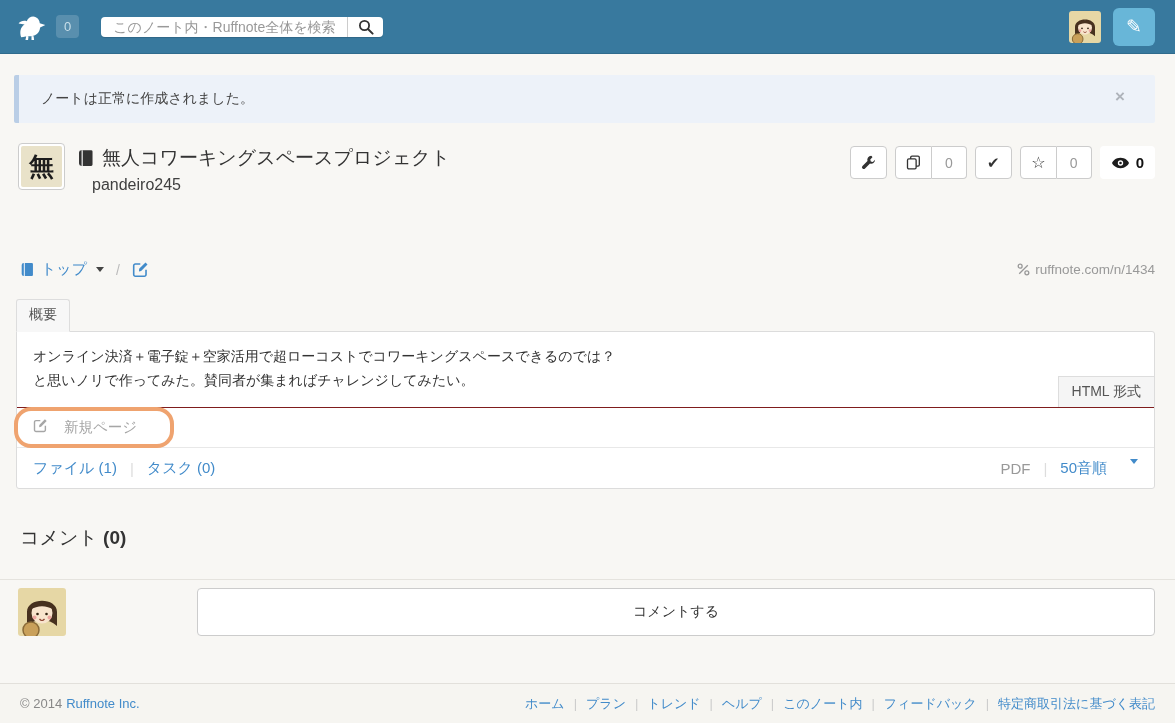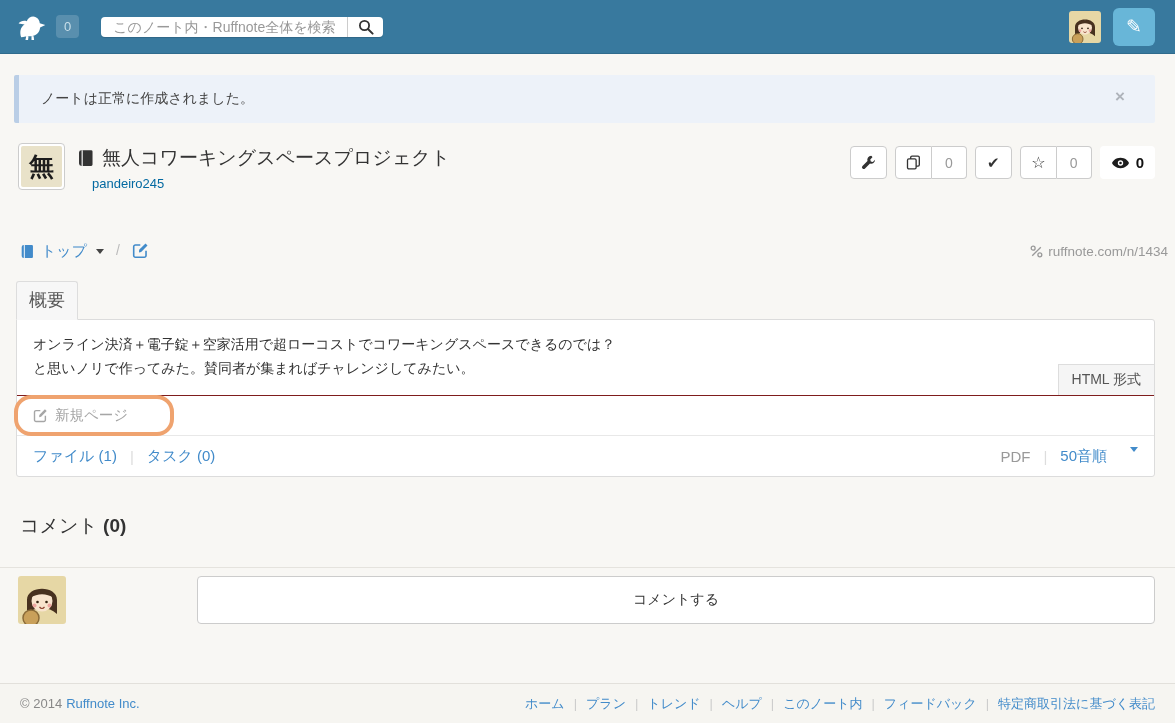--- a/index.html
+++ b/index.html
@@ -125,21 +125,21 @@
     display: flex;
     align-items: center;
     justify-content: center;
     font-size: 25px;
     font-weight: bold;
     color: #1c1c1c;
     font-family: "Liberation Serif", "DejaVu Serif", serif;
   }
   .note-title-block { margin-left: 12px; padding-top: 2px; }
   .note-title-row { display: flex; align-items: center; gap: 7px; font-size: 19px; color: #333; }
-  .note-owner { font-size: 13px; color: #0369a1; margin: 5px 0 0 15px; display: inline-block; }
+  .note-owner { font-size: 16px; color: #404040; margin: 5px 0 16px 15px; display: inline-block; }
   .note-toolbar { margin-left: auto; display: flex; align-items: center; gap: 8px; margin-top: 3px; }
   .tool-btn {
     height: 33px; min-width: 37px;
     background: #fff;
     border: 1px solid #ccc;
     border-radius: 4px;
     display: flex; align-items: center; justify-content: center;
     font-size: 15px; color: #333;
     padding: 0 10px;
     cursor: pointer;
@@ -161,22 +161,23 @@
     height: 33px;
     background: #fff;
     border-radius: 4px;
     display: flex; align-items: center; gap: 6px;
     padding: 0 11px;
     font-size: 15px; font-weight: bold; color: #111;
   }
 
   
   .breadcrumb-row {
-    margin: 50px 7px 0 20px;
-    display: flex;
+    margin: 50px 20px 0 20px;
+    display: flex;
+    align-items: center;
     font-size: 15px;
   }
   .crumb-top { display: flex; align-items: center; gap: 6px; color: #428bca; cursor: pointer; }
   .caret-down {
     width: 0; height: 0;
     border-left: 4px solid transparent;
     border-right: 4px solid transparent;
     border-top: 5px solid #444;
     display: inline-block;
     margin-left: 3px;
@@ -186,21 +187,21 @@
 
   
   .panel-wrap { margin: 20px 20px 0 16px; }
   .tab {
     display: inline-block;
     background: #f7f7f7;
     border: 1px solid #ddd;
     border-bottom: 1px solid #f7f7f7;
     border-radius: 3px 3px 0 0;
     padding: 6px 12px 7px;
-    font-size: 18px;
+    font-size: 14px;
     color: #555;
     position: relative;
     z-index: 1;
     margin-bottom: -1px;
     cursor: pointer;
   }
   .panel { background: #fff; border: 1px solid #dcdcdc; border-radius: 0 3px 3px 3px; }
   .panel-content {
     position: relative;
     padding: 13px 16px 15px;
@@ -223,21 +224,21 @@
   }
   .panel-row {
     height: 40px;
     padding: 0 16px;
     display: flex;
     align-items: center;
     font-size: 14.5px;
     position: relative;
   }
   .row-newpage { border-bottom: 1px solid #e8e8e8; }
-  .newpage-link { display: flex; align-items: center; gap: 7px; color: #a6a6a6; font-size: 14.5px; }
+  .newpage-link { display: flex; align-items: flex-start; gap: 16px; color: #a6a6a6; font-size: 14.5px; }
   .annotation {
     position: absolute;
     left: -3px; top: -1px;
     width: 160px; height: 41px;
     border: 4px solid #efa36f;
     border-radius: 17px;
     pointer-events: none;
     z-index: 2;
   }
   .blue-link { color: #428bca; font-size: 15px; }

